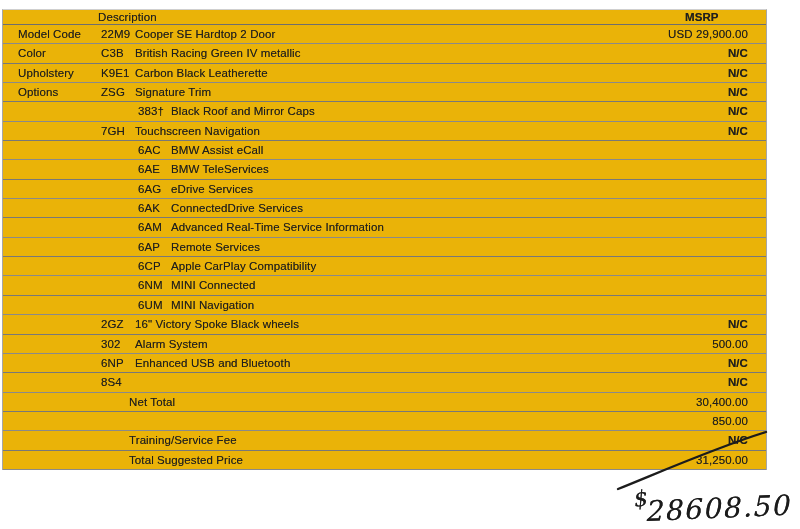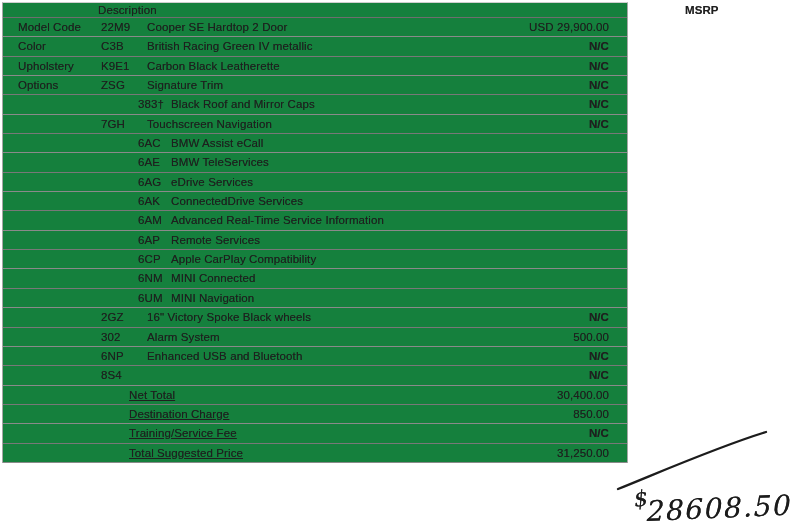--- a/index.html
+++ b/index.html
@@ -4,43 +4,43 @@
 <style>
   html,body{margin:0;padding:0;}
   body{
     width:800px;height:529px;position:relative;overflow:hidden;
     background:#ffffff;
     font-family:"Liberation Sans", sans-serif;
     color:#1f1f1f;
   }
   .sheet{position:absolute;left:0;top:0;width:800px;height:529px;}
   .pricing-table{
-    position:absolute;left:2px;top:2px;width:626px;
+    position:absolute;left:2px;top:9px;width:765px;
     border-left:1px solid #a6a6a6;
     border-right:1px solid #a6a6a6;
     border-top:1px solid #cfcfcf;
     box-sizing:border-box;
-    background:#15803d;
+    background:#eab308;
   }
   .hrow{position:relative;height:15px;border-bottom:1px solid #6e6e6e;box-sizing:border-box;}
   .row{position:relative;height:19.35px;border-bottom:1px solid #787878;box-sizing:border-box;}
   .row:nth-child(even){border-bottom-color:#8a8a8a;}
   .cell{
     position:absolute;top:0;bottom:0;
     font-size:11.5px;line-height:18px;white-space:nowrap;
     letter-spacing:0.1px;
     text-shadow:0 0 0.45px rgba(20,20,20,0.55);
   }
   .hrow .cell{line-height:14px;}
   .label{left:15px;}
   .c1{left:98px;}
   .c2{left:135px;text-align:center;}
-  .d1{left:132px;margin-left:12px;}
+  .d1{left:132px;}
   .d2{left:168px;text-align:right;}
-  .dt{left:126px;text-decoration:underline;}
+  .dt{left:126px;}
   .msrp{right:0;width:220px;text-align:right;padding-right:18px;box-sizing:border-box;}
   .nc{font-weight:bold;}
   .hdr-desc{left:95px;}
   .hdr-msrp{left:646px;font-weight:600;margin-left:36px;}
   
   .annotation{position:absolute;left:610px;top:424px;width:190px;height:105px;z-index:5;}
   .strike-svg{position:absolute;left:0;top:0;}
   .hw{
     position:absolute;color:#1b1b1b;
     font-family:"DejaVu Serif", serif;font-style:italic;
@@ -159,21 +159,20 @@
     </div>
     <div class="row">
       <span class="cell c1">8S4</span>
       <span class="cell msrp nc">N/C</span>
     </div>
     <div class="row">
       <span class="cell dt">Net Total</span>
       <span class="cell msrp">30,400.00</span>
     </div>
     <div class="row">
-      <span class="cell dt">Destination Charge</span>
       <span class="cell msrp">850.00</span>
     </div>
     <div class="row">
       <span class="cell dt">Training/Service Fee</span>
       <span class="cell msrp nc">N/C</span>
     </div>
     <div class="row">
       <span class="cell dt">Total Suggested Price</span>
       <span class="cell msrp">31,250.00</span>
     </div>

